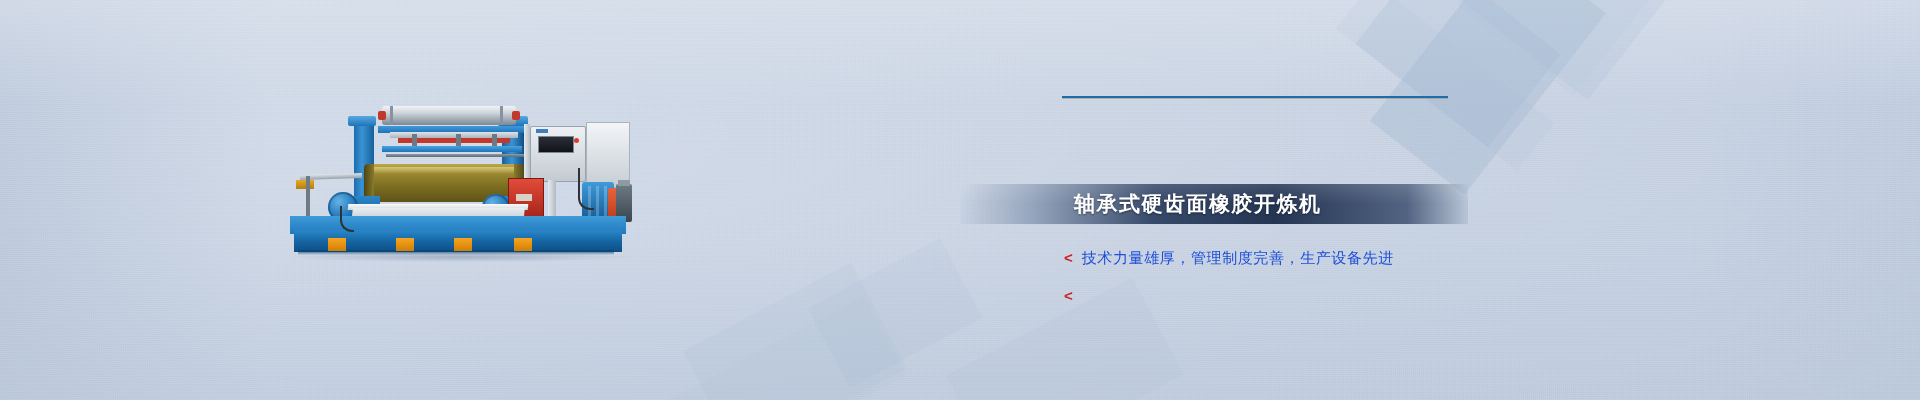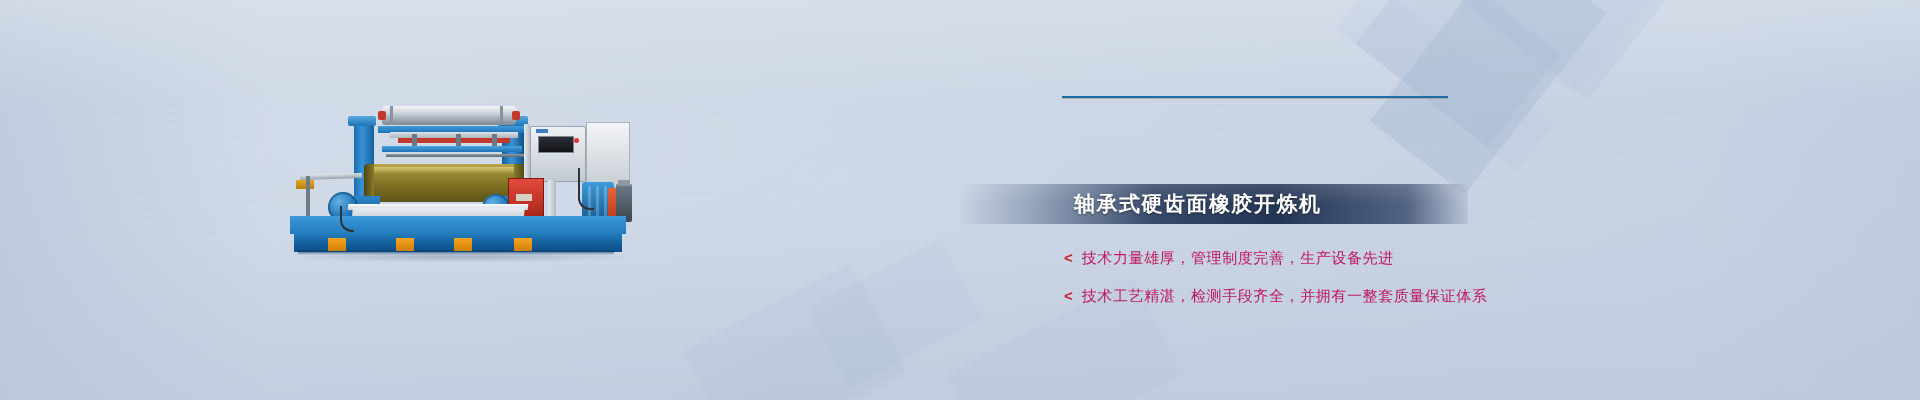--- a/index.html
+++ b/index.html
@@ -301,21 +301,21 @@
     font-size: 15px;
     font-weight: bold;
     line-height: 20px;
     margin-right: 9px;
     flex: 0 0 auto;
   }
   .bullet-text {
     font-size: 15px;
     line-height: 20px;
     letter-spacing: .6px;
-    color: #be185d;
+    color: #1d4ed8;
     white-space: nowrap;
   }
 </style>
 </head>
 <body>
 
 <div id="banner">
 
   <div class="bg-base"></div>
   <div class="bg-vertical-sheen"></div>
@@ -416,18 +416,17 @@
 
     <div id="bullets">
 
       <div class="bullet">
         <span class="bullet-marker">&lt;</span>
         <span class="bullet-text">技术力量雄厚，管理制度完善，生产设备先进</span>
       </div>
 
       <div class="bullet">
         <span class="bullet-marker">&lt;</span>
-        <span class="bullet-text">技术工艺精湛，检测手段齐全，并拥有一整套质量保证体系</span>
       </div>
 
     </div>
   </div>
 </div>
 
 </body></html>

